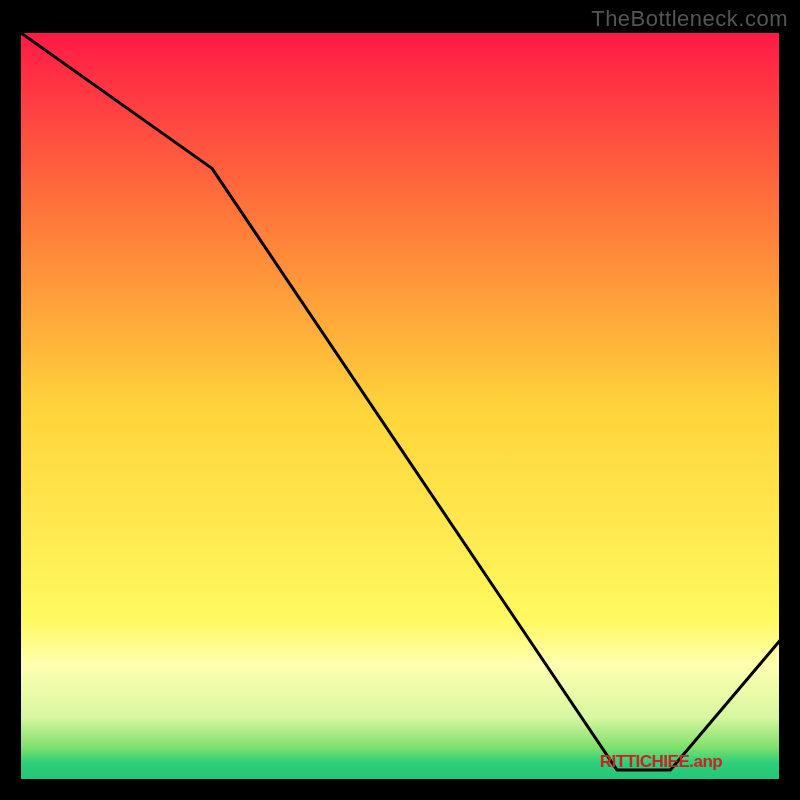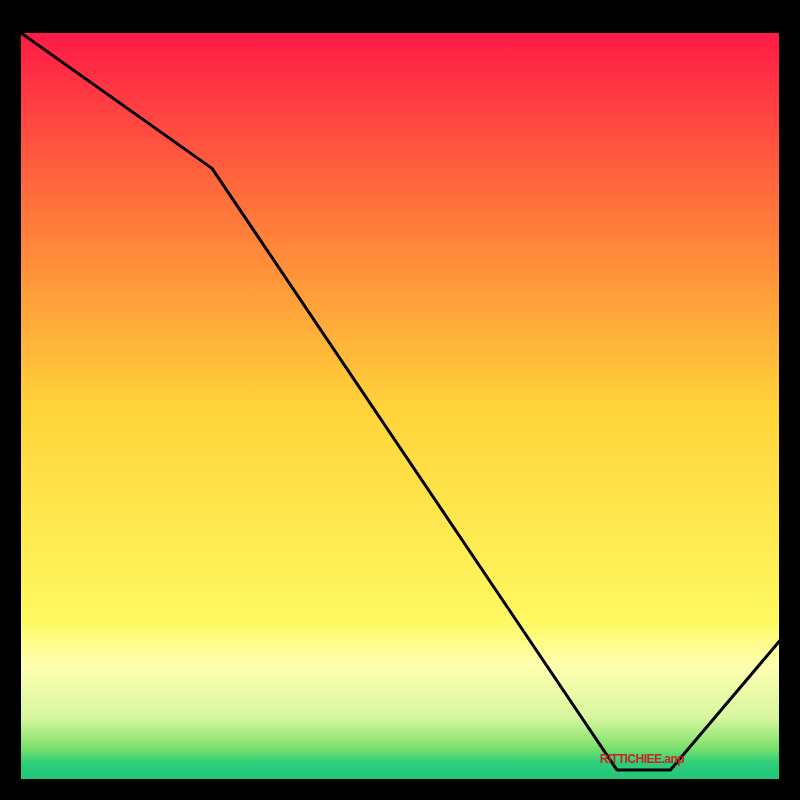--- a/index.html
+++ b/index.html
@@ -29,31 +29,32 @@
     overflow: hidden;
   }
   .plot-inner {
     position: absolute;
     left: 0; right: 0; top: 0; bottom: 0;
   }
   svg { display: block; }
   .red-label {
     position: absolute;
     color: #c22;
-    font-size: 12px;
+    font-size: 17px;
     font-weight: 700;
     letter-spacing: -0.5px;
     white-space: nowrap;
   }
 </style>
 </head>
 <body>
 
 <div class="container">
 
+  <div class="watermark">TheBottleneck.com</div>
 
   <div class="plot-frame">
     <div class="plot-inner">
       <svg width="764" height="752" viewBox="0 0 764 752" preserveAspectRatio="none">
         <defs>
           <linearGradient id="bg-grad" x1="0" y1="0" x2="0" y2="1">
 
           <stop offset="0%" stop-color="#ff1a46"></stop>
               <stop offset="25%" stop-color="#ff7a3a"></stop>
               <stop offset="50%" stop-color="#ffd43a"></stop>

